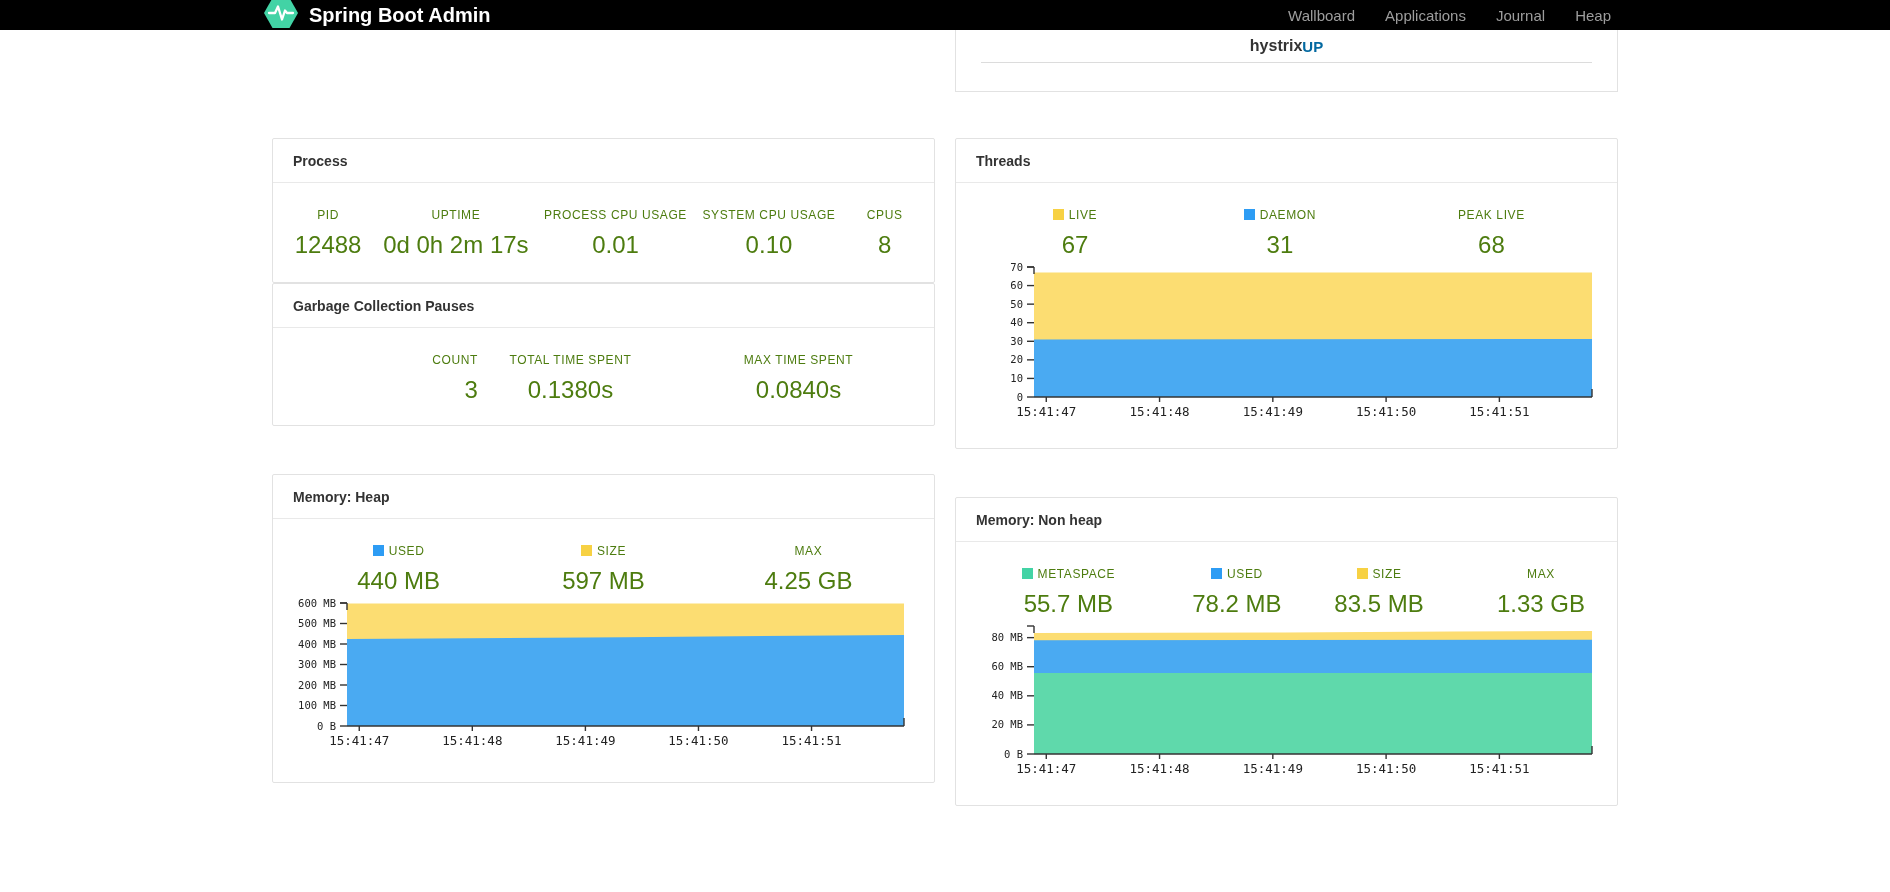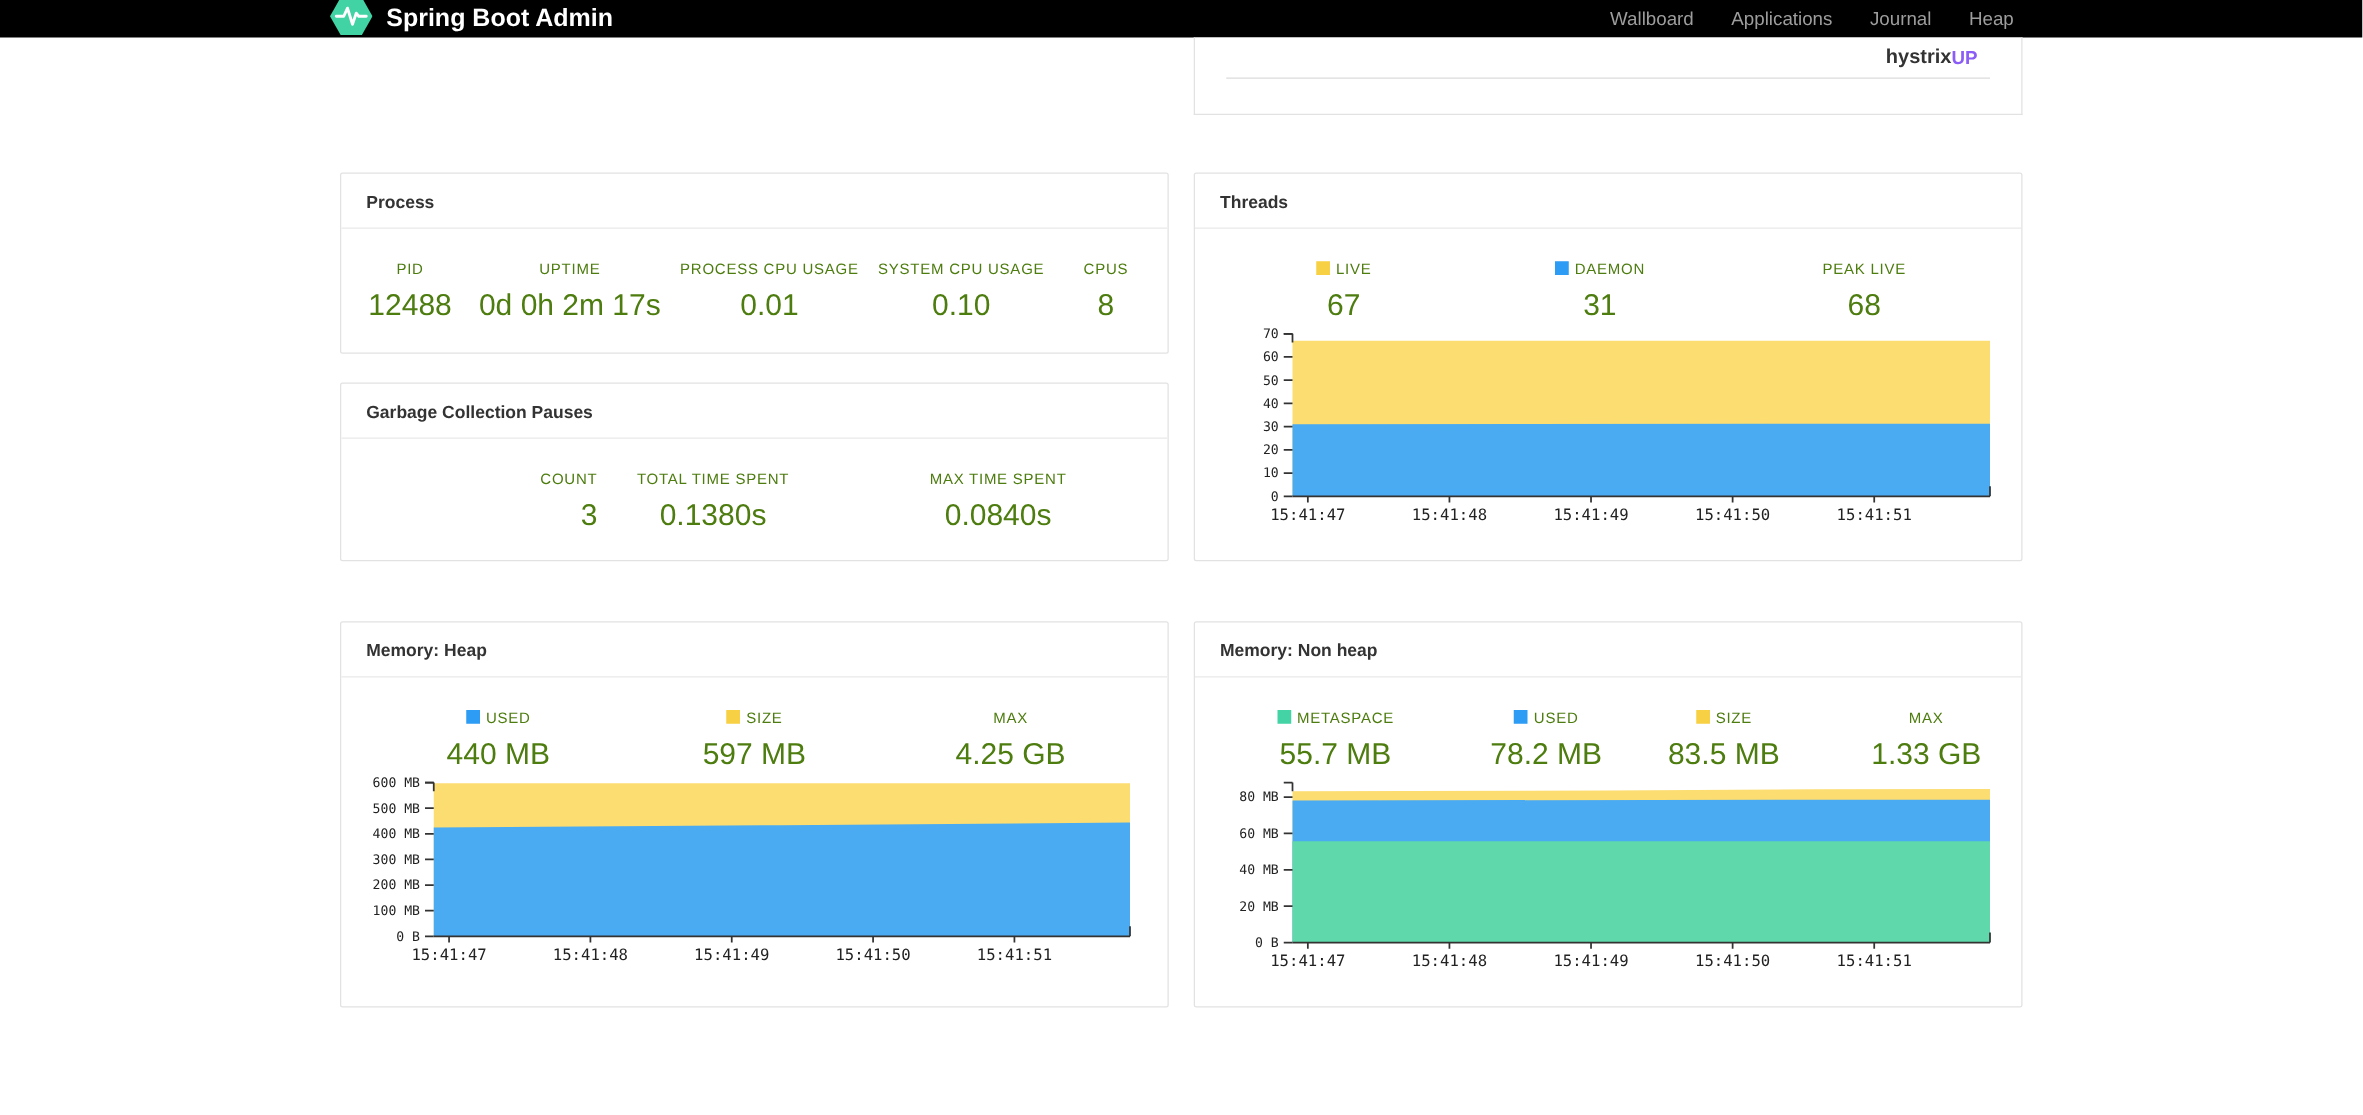--- a/index.html
+++ b/index.html
@@ -17,27 +17,27 @@
   .nav-link { color:#9d9d9d; font-size:15px; padding:0 15px; text-decoration:none; cursor:pointer; }
   
   .container { width:1346px; margin:0 auto; display:flex; gap:20px; }
   .col { width:663px; display:flex; flex-direction:column; }
   .card { background:#fff; border:1px solid #e2e2e2; border-radius:2px; overflow:hidden; }
   .card-header { padding:14px 20px 13px; font-size:14px; font-weight:bold; color:#333;
                  border-bottom:1px solid #e9e9e9; }
   
   .card-apps     { height:62px;  border-top:none; border-radius:0; }
   .card-process  { height:145px; margin-top:108px; }
-  .card-gc       { height:143px; margin-top:23px; }
+  .card-gc       { height:143px; }
   .card-heap     { height:309px; margin-top:48px; }
   .card-threads  { height:311px; margin-top:46px; }
   .card-nonheap  { height:309px; margin-top:48px; }
   
   .app-row { margin:0 25px; padding:7px 10px 7px 10px; border-bottom:1px solid #dcdcdc;
-             display:flex; justify-content:flex-end; align-items:center; cursor:pointer; }
+             display:flex; justify-content:center; align-items:center; cursor:pointer; }
   .app-name { font-size:16px; font-weight:bold; color:#333; }
   .app-status { font-size:15px; font-weight:bold; }
   
   .metrics { display:flex; padding-top:25px; }
   .metric-cell { text-align:center; }
   .metric-label { font-size:12px; color:#4d7c0f; letter-spacing:0.6px; text-transform:uppercase;
                   white-space:nowrap; }
   .metric-value { font-size:24px; color:#4d7c0f; margin-top:9px; white-space:nowrap; }
   .swatch { display:inline-block; width:11px; height:11px; margin-right:5px; vertical-align:-1px; }
   
@@ -170,21 +170,21 @@
         </div>
     </div>
 
   </div>
 
   <div class="col">
 
     <div class="card card-apps">
       <div class="app-row">
         <span class="app-name">hystrix</span>
-        <span class="app-status" style="color: #8b5cf6;">UP</span>
+        <span class="app-status" style="color: #0369a1;">UP</span>
       </div>
     </div>
 
     <div class="card card-threads">
       <div class="card-header">Threads</div>
       <div class="metrics">
           <div class="metric-cell" style="flex: 36 0 0px;">
             <div class="metric-label"><span class="swatch" style="background: rgb(247, 209, 67);"></span>LIVE</div>
             <div class="metric-value">67</div>
           </div>

